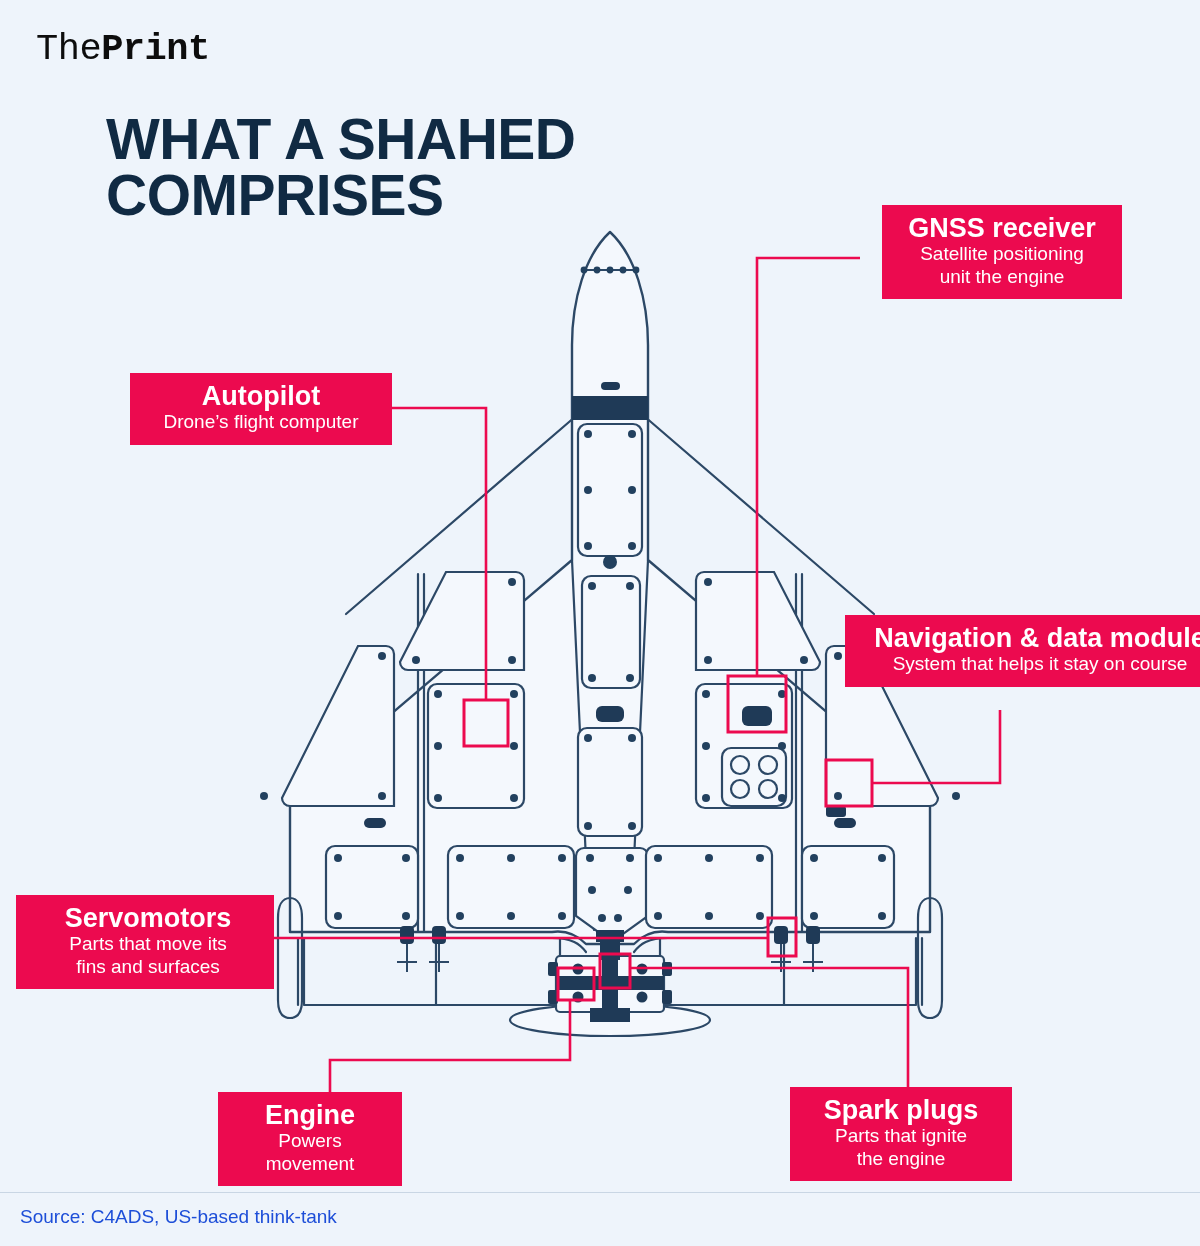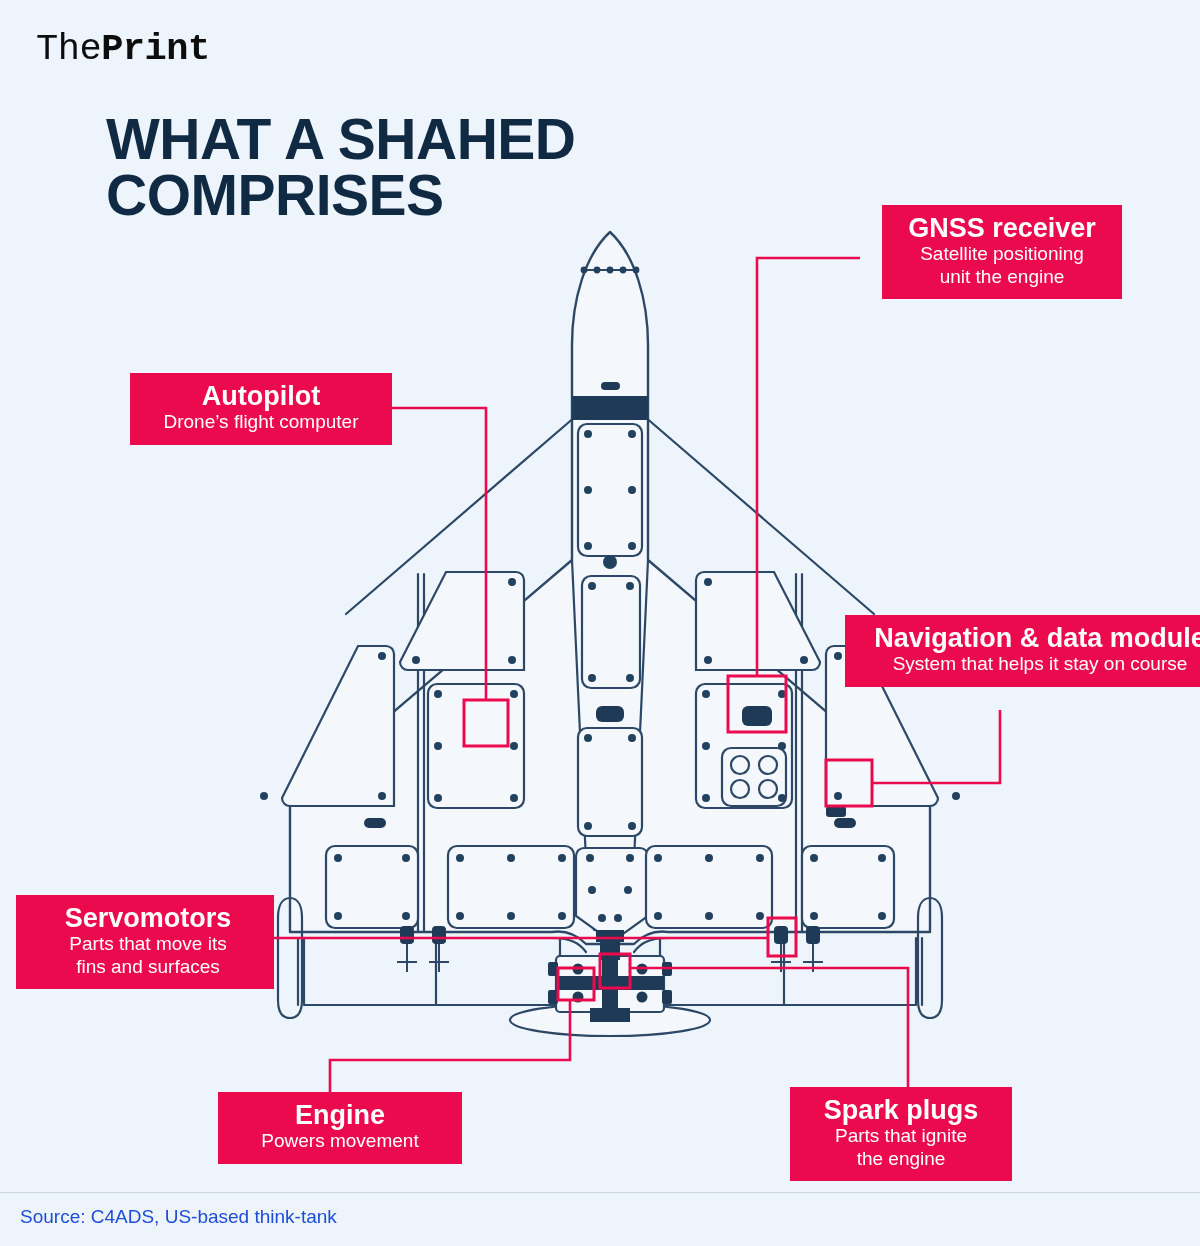--- a/index.html
+++ b/index.html
@@ -36,21 +36,21 @@
     padding:8px 14px 11px;box-sizing:border-box;
     text-align:center;
   }
   .callout .ct{font-size:27px;font-weight:bold;line-height:1.12;white-space:nowrap;}
   .callout .cs{font-size:19px;line-height:1.18;font-weight:normal;}
 
   #co-gnss{left:860px;top:205px;width:240px;margin-left:22px;}
   #co-autopilot{left:94px;top:373px;width:262px;margin-left:36px;}
   #co-nav{left:845px;top:615px;width:390px;}
   #co-servo{left:16px;top:895px;width:258px;padding-left:20px;}
-  #co-engine{left:218px;top:1092px;width:244px;}
+  #co-engine{left:218px;top:1092px;width:184px;}
   #co-spark{left:790px;top:1087px;width:222px;}
 </style>
 </head>
 <body>
 
 <div class="logo"><span>The</span><span class="b">Print</span></div>
 
 <div class="title">WHAT A SHAHED COMPRISES</div>
 
 <svg class="diagram" viewBox="0 0 1200 1246" aria-hidden="true">

